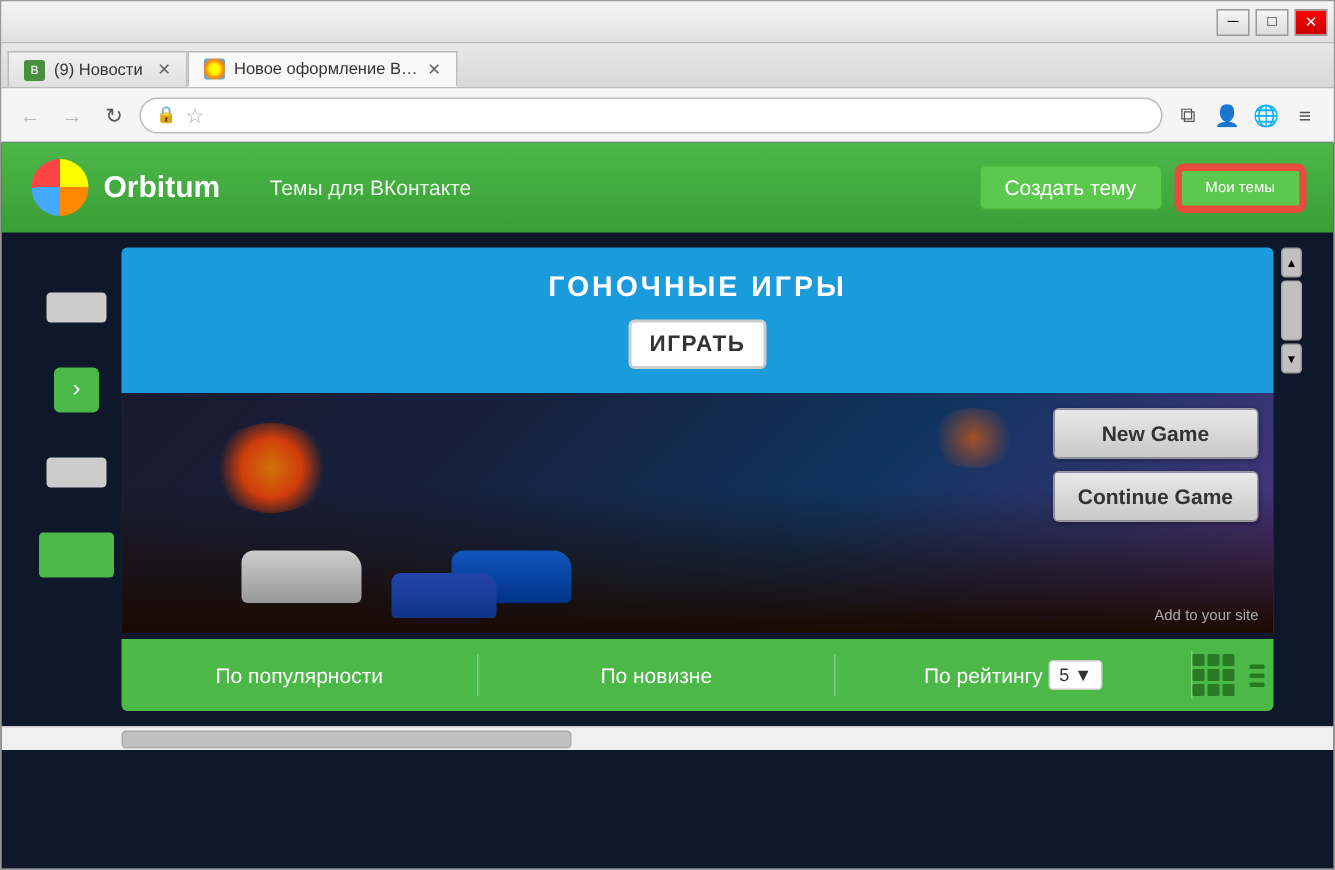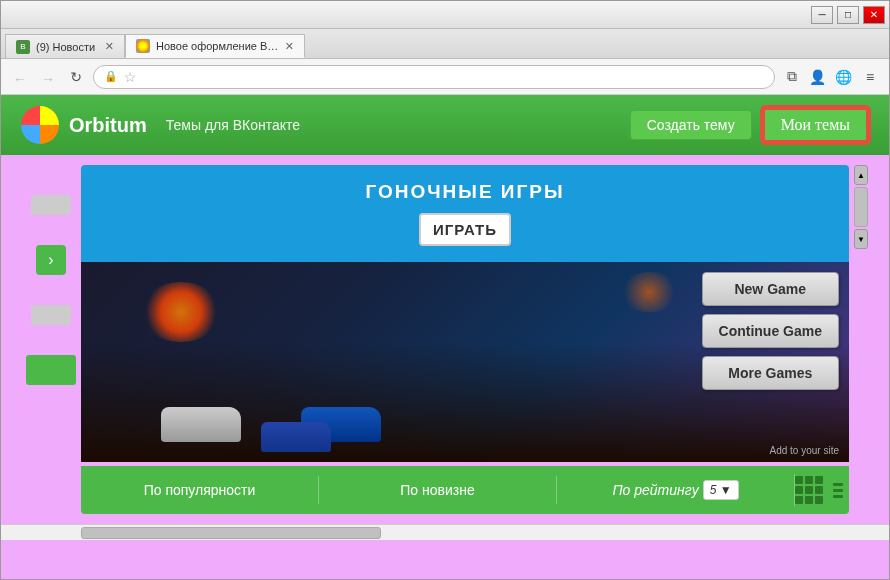--- a/index.html
+++ b/index.html
@@ -124,21 +124,21 @@
     .toolbar-icon {
       width: 22px; height: 22px;
       display: flex; align-items: center; justify-content: center;
       cursor: pointer; color: #555; font-size: 14px;
     }
 
     
     .webpage {
       flex: 1;
       overflow-y: auto;
-      background: #f0abfc;
+      background: #0f172a;
       position: relative;
     }
 
     
     .site-header {
       background: linear-gradient(to bottom, #4cb848, #3a9e36);
       height: 60px;
       display: flex;
       align-items: center;
       padding: 0 20px;
@@ -147,42 +147,41 @@
     .logo-wrap {
       display: flex; align-items: center; gap: 10px;
     }
     .logo-circle {
       width: 38px; height: 38px;
       background: conic-gradient(#ff0 0deg 90deg, #f80 90deg 180deg, #4af 180deg 270deg, #f44 270deg 360deg);
       border-radius: 50%;
       flex-shrink: 0;
     }
     .site-name { font-size: 20px; font-weight: bold; color: white; }
-    .site-tagline { font-size: 14px; color: rgba(255,255,255,0.9); margin-left: 9px; }
+    .site-tagline { font-size: 14px; color: rgba(255,255,255,0.9); margin-left: 23px; }
     .header-spacer { flex: 1; }
     .create-theme-btn {
       background: #5dc84e;
       border: 1px solid #4ab03c;
       border-radius: 4px;
       color: white;
       padding: 6px 16px;
       font-size: 14px;
       cursor: pointer;
       margin-right: 10px;
     }
     .my-themes-btn {
       background: #5dc84e;
       border: 3px solid #e74c3c;
       border-radius: 4px;
       color: white;
       padding: 6px 16px;
-      font-size: 16px;
+      font-size: 10px;
       cursor: pointer;
       box-shadow: 0 0 0 2px #e74c3c;
-      font-family: Liberation Serif, serif;
     }
 
     
     .main-content {
       padding: 10px 20px;
       display: flex;
       gap: 0;
       position: relative;
     }
 
@@ -244,21 +243,21 @@
       font-size: 15px;
       font-weight: bold;
       color: #333;
       cursor: pointer;
       letter-spacing: 1px;
     }
 
     
     .game-image-area {
       background: #2a2a3a;
-      height: 200px;
+      height: 160px;
       position: relative;
       overflow: hidden;
     }
     
     .game-bg {
       width: 100%; height: 100%;
       background: linear-gradient(135deg, #1a1a2e 0%, #16213e 30%, #0f3460 60%, #533483 100%);
       position: relative;
     }
     .game-bg::before {
@@ -453,30 +452,29 @@
             <div class="car1"></div>
             <div class="car2"></div>
 
             <div style="position:absolute; top:10px; right:170px; width:60px; height:40px; background:radial-gradient(circle, rgba(255,100,0,0.6) 0%, transparent 70%); border-radius:50%;"></div>
             <div style="position:absolute; bottom:10px; left:180px; width:70px; height:30px; background:linear-gradient(to bottom, #2244aa, #113388); border-radius:6px 10px 3px 3px;"></div>
           </div>
 
           <div class="game-buttons">
             <button class="game-btn">New Game</button>
             <button class="game-btn">Continue Game</button>
-            <button class="game-btn">More Games</button>
           </div>
 
           <span class="add-to-site">Add to your site</span>
         </div>
 
         <div class="filter-bar">
           <div class="filter-btn">По популярности</div>
           <div class="filter-btn">По новизне</div>
-          <div class="filter-btn" style="display:flex; align-items:center; justify-content:center;font-style:italic;">
+          <div class="filter-btn" style="display:flex; align-items:center; justify-content:center;">
             <span>По рейтингу</span>
             <span class="filter-count">5 ▼</span>
           </div>
           <div class="grid-icon">
             <div class="grid-row">
               <div class="grid-cell"></div>
                 <div class="grid-cell"></div>
                 <div class="grid-cell"></div>
             </div>
             <div class="grid-row">

